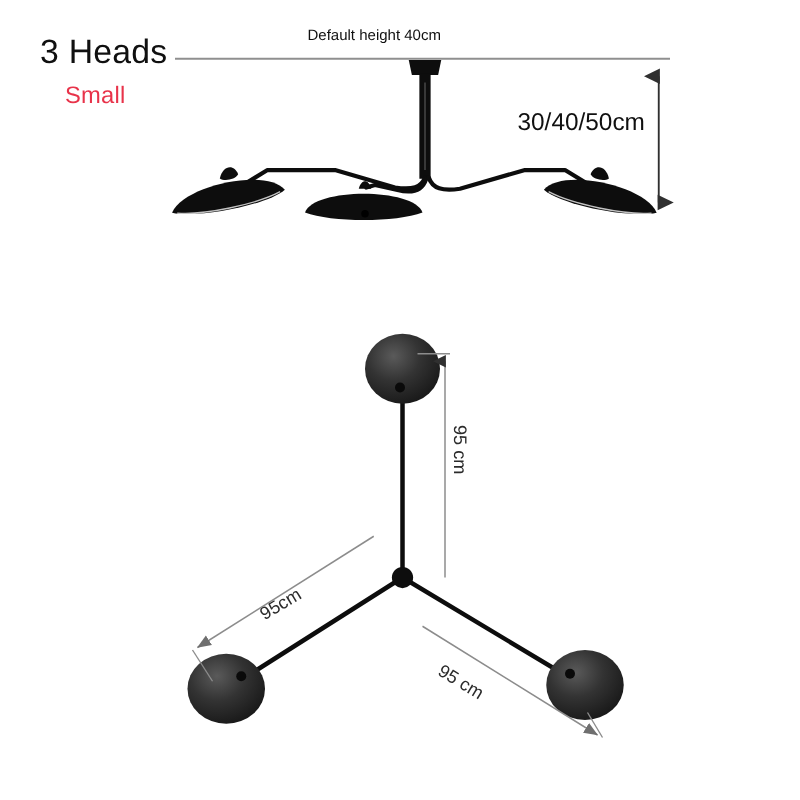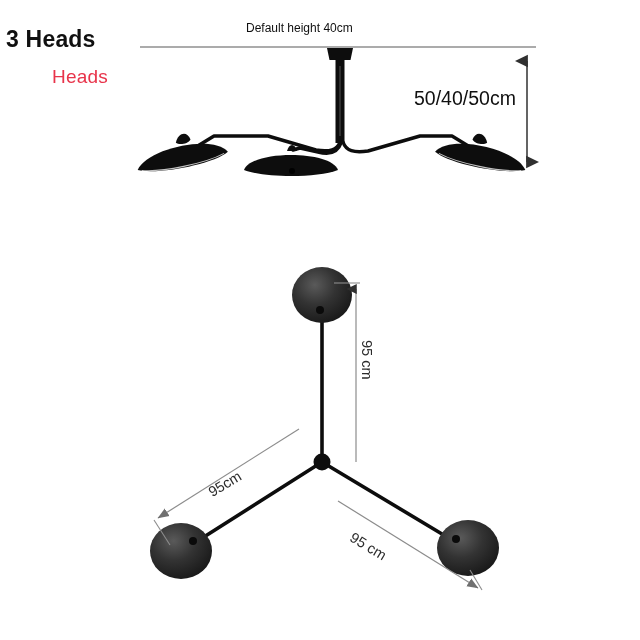--- a/index.html
+++ b/index.html
@@ -26,25 +26,24 @@
 
   
   .label {
     position: absolute;
     white-space: nowrap;
     color: #101010;
     line-height: 1;
   }
 
   #heads-label {
-    left: 6px;
+    left: 32px;
     top: 28px;
-    font-size: 23px;
+    font-size: 27px;
     letter-spacing: 0.2px;
-    font-weight: bold;
   }
 
   #size-label {
     left: 52px;
     top: 67px;
     font-size: 19px;
     letter-spacing: 0.2px;
   }
 
   #default-height-label {
@@ -98,25 +97,25 @@
     overflow: visible;
   }
 </style>
 </head>
 <body>
 
 <div class="stage">
 
   <div class="label" id="heads-label">3 Heads</div>
 
-  <div class="label" id="size-label" style="color:#e8334a;">Heads</div>
+  <div class="label" id="size-label" style="color:#e8334a;">Small</div>
 
   <div class="label" id="default-height-label">Default height 40cm</div>
 
-  <div class="label" id="drop-range-label">50/40/50cm</div>
+  <div class="label" id="drop-range-label">30/40/50cm</div>
 
   <div class="rot-label" id="vertical-dim-label">95 cm</div>
 
   <div class="rot-label" id="left-dim-label">95cm</div>
 
   <div class="rot-label" id="right-dim-label">95 cm</div>
 
   <svg class="art" viewBox="0 0 640 640" xmlns="http://www.w3.org/2000/svg">
 
     <defs>

